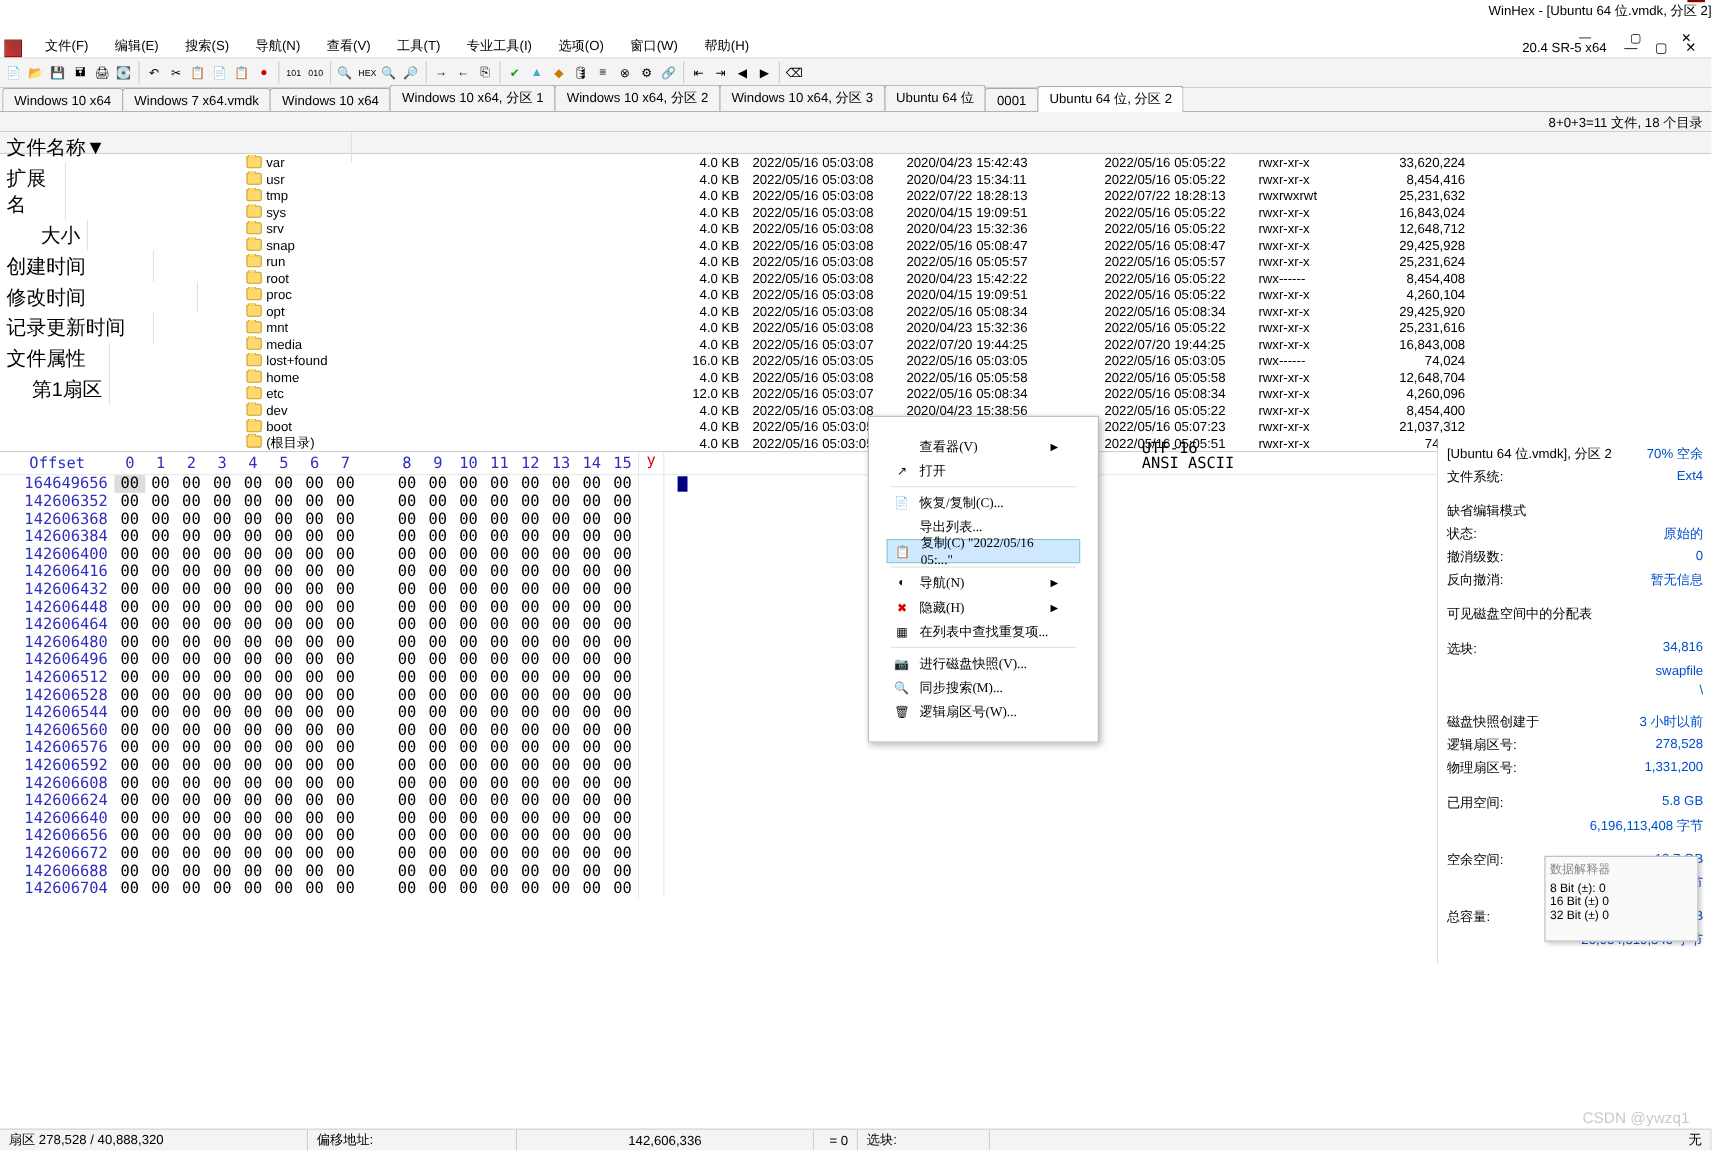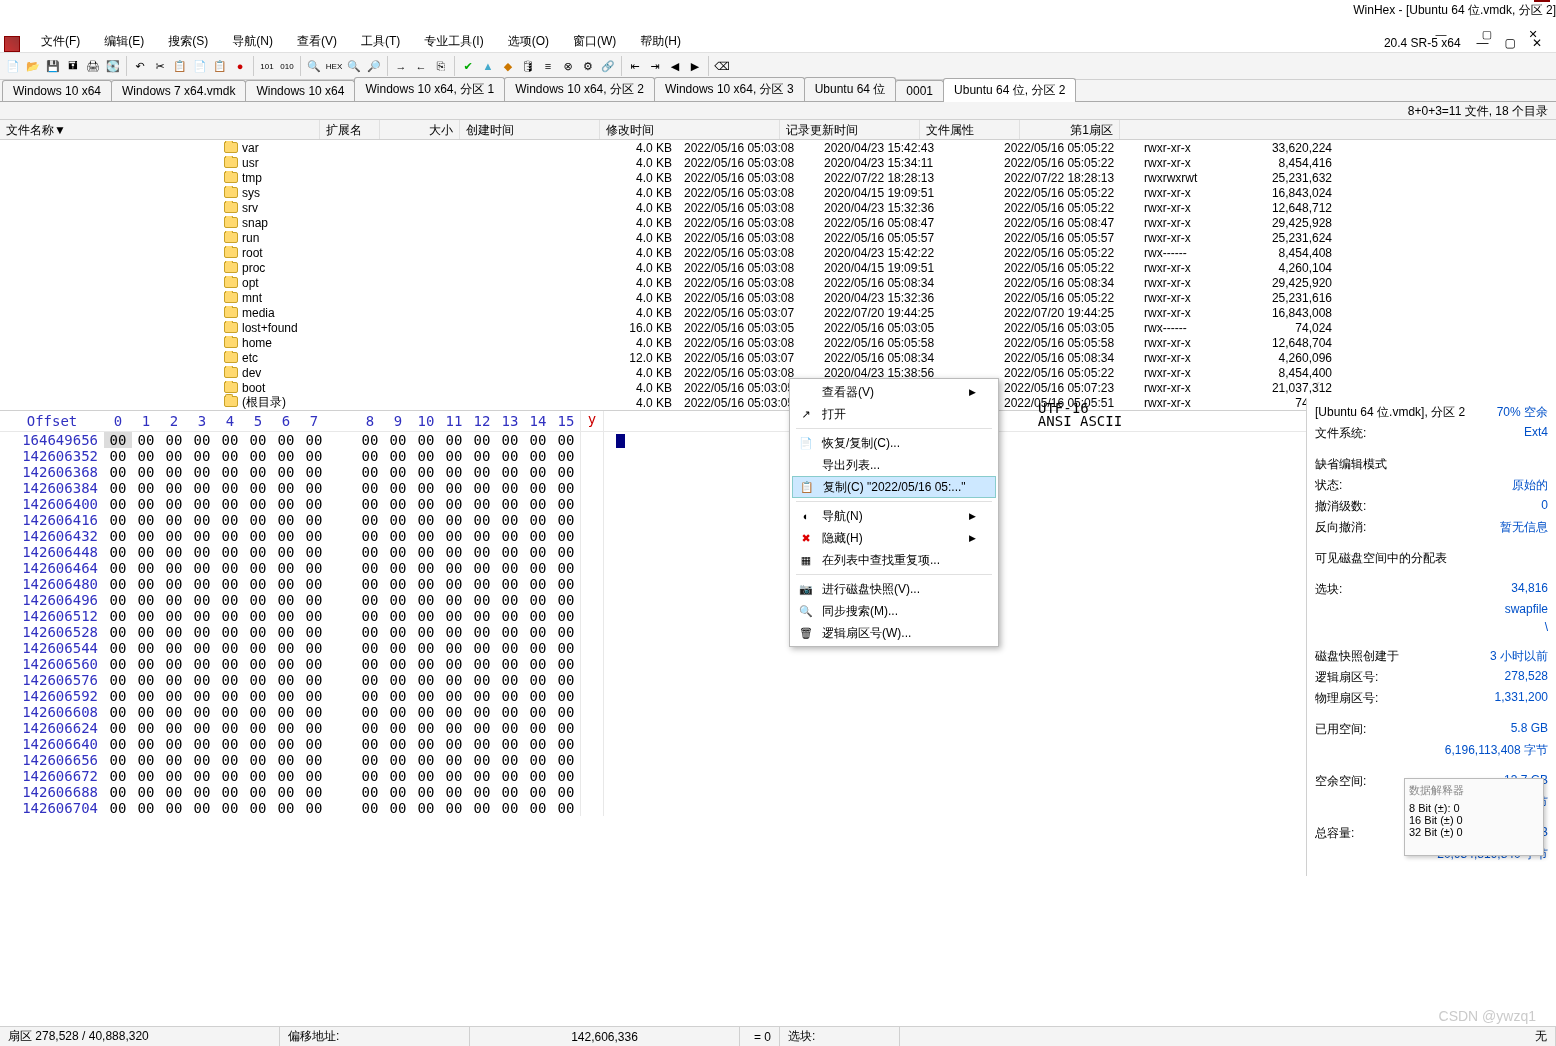--- a/index.html
+++ b/index.html
@@ -13,21 +13,21 @@
 .menubar .app-icon { width: 16px; height: 16px; background: linear-gradient(45deg,#c33,#933); margin-right: 3px; border: 1px solid #800; }
 .menubar span { padding: 2px 6px; font-size: 12px; }
 .version-info { margin-left: auto; padding-right: 8px; font-size: 12px; display: flex; align-items: center; gap: 4px; }
 .toolbar { height: 28px; background: #f4f4f4; border-top: 1px solid #e0e0e0; border-bottom: 1px solid #d0d0d0; display: flex; align-items: center; padding-left: 4px; gap: 2px; }
 .tb-btn { width: 18px; height: 18px; display: flex; align-items: center; justify-content: center; font-size: 11px; }
 .tb-sep { width: 1px; height: 20px; background: #ccc; margin: 0 2px; }
 .tabs { height: 22px; background: #f4f4f4; display: flex; align-items: flex-end; padding-left: 2px; border-bottom: 1px solid #aaa; }
 .tab { padding: 3px 10px; border: 1px solid #aaa; border-bottom: none; background: #f4f4f4; font-size: 12px; margin-right: -1px; border-radius: 3px 3px 0 0; }
 .tab.active { background: #fff; position: relative; top: 1px; }
 .summary { height: 18px; background: #f4f4f4; text-align: right; padding-right: 8px; font-size: 12px; border-bottom: 1px solid #d0d0d0; line-height: 18px; }
-.file-head { height: 20px; background: #f4f4f4; display: flex; border-bottom: 1px solid #d0d0d0; font-size: 12px; }
+.file-head { height: 20px; background: #f4f4f4; display: flex; border-bottom: 1px solid #d0d0d0; font-size: 18px; flex-direction: column; }
 .file-head div { padding: 2px 6px; border-right: 1px solid #e0e0e0; }
 .col-name { width: 320px; } .col-ext { width: 60px; } .col-size { width: 80px; text-align: right; } .col-ct { width: 140px; } .col-mt { width: 180px; } .col-ut { width: 140px; } .col-attr { width: 100px; } .col-sec { width: 100px; text-align: right; }
 .file-list { height: 270px; overflow-y: auto; position: relative; }
 .file-row { height: 15px; display: flex; font-size: 12px; align-items: center; justify-content: center; }
 .file-row > div { padding: 0 6px; white-space: nowrap; overflow: hidden; }
 .folder-icon { display: inline-block; width: 14px; height: 11px; background: #ffd96f; border: 1px solid #c9a227; margin-right: 4px; vertical-align: -1px; border-radius: 0 2px 2px 2px; }
 .folder-icon::before { content: ''; position: absolute; width: 6px; height: 2px; background: #ffd96f; border: 1px solid #c9a227; border-bottom: none; margin-top: -3px; border-radius: 2px 2px 0 0; }
 .fc-name { width: 320px; position: relative; } .fc-ext { width: 60px; } .fc-size { width: 80px; text-align: right; } .fc-ct { width: 140px; } .fc-mt { width: 180px; } .fc-ut { width: 140px; } .fc-attr { width: 100px; } .fc-sec { width: 100px; text-align: right; }
 .hex-area { display: flex; height: 478px; border-top: 1px solid #d0d0d0; }
 .hex-main { flex: 1; overflow: auto; }
@@ -39,21 +39,21 @@
 .hex-rows { font-family: Consolas, monospace; font-size: 14px; }
 .hex-row { display: flex; height: 16px; }
 .hex-addr { width: 104px; text-align: right; color: #3030C0; padding-right: 6px; }
 .hex-bytes { display: flex; }
 .hex-bytes span { width: 28px; text-align: center; color: #000; }
 .hex-bytes span.first { background: #dcdcdc; }
 .hex-ansi { width: 170px; padding-left: 10px; }
 .cursor-block { display: inline-block; width: 9px; height: 14px; background: #000080; vertical-align: middle; margin-left: 2px; }
 .gap8 { width: 14px; }
 .y-col { width: 24px; text-align: center; color: #c00; border-left:1px solid #e8e8e8; border-right:1px solid #e8e8e8;}
-.ctx-menu { position: absolute; left: 789px; top: 378px; width: 210px; background: #fff; border: 1px solid #bbb; box-shadow: 2px 2px 6px rgba(0,0,0,.3); z-index: 100; padding: 2px; }
+.ctx-menu { position: absolute; left: 789px; top: 378px; width: 210px; background: #fff; border: 1px solid #bbb; box-shadow: 2px 2px 6px rgba(0,0,0,.3); z-index: 100; padding: 16px; font-family: Liberation Serif, serif; }
 .ctx-item { display: flex; align-items: center; height: 22px; padding: 0 20px 0 30px; position: relative; font-size: 12px; }
 .ctx-item .arrow { margin-left: auto; font-size: 9px; }
 .ctx-item.hl { background: #cde8ff; border: 1px solid #8cc; }
 .ctx-sep { height: 1px; background: #e0e0e0; margin: 3px 4px; }
 .ctx-icon { position: absolute; left: 6px; width: 16px; height: 16px; display: flex; align-items: center; justify-content: center; font-size: 11px; }
 .info-panel { width: 250px; border-left: 1px solid #d0d0d0; font-size: 12px; padding: 4px 8px; overflow-y: auto; position: absolute; right:0; top:398px; height:478px; background:#fff; }
 .info-row { display: flex; padding: 2px 0; }
 .info-row .lbl { flex: 1; color: #000; }
 .info-row .val { color: #0050C8; text-align: right; }
 .info-gap { height: 10px; }

